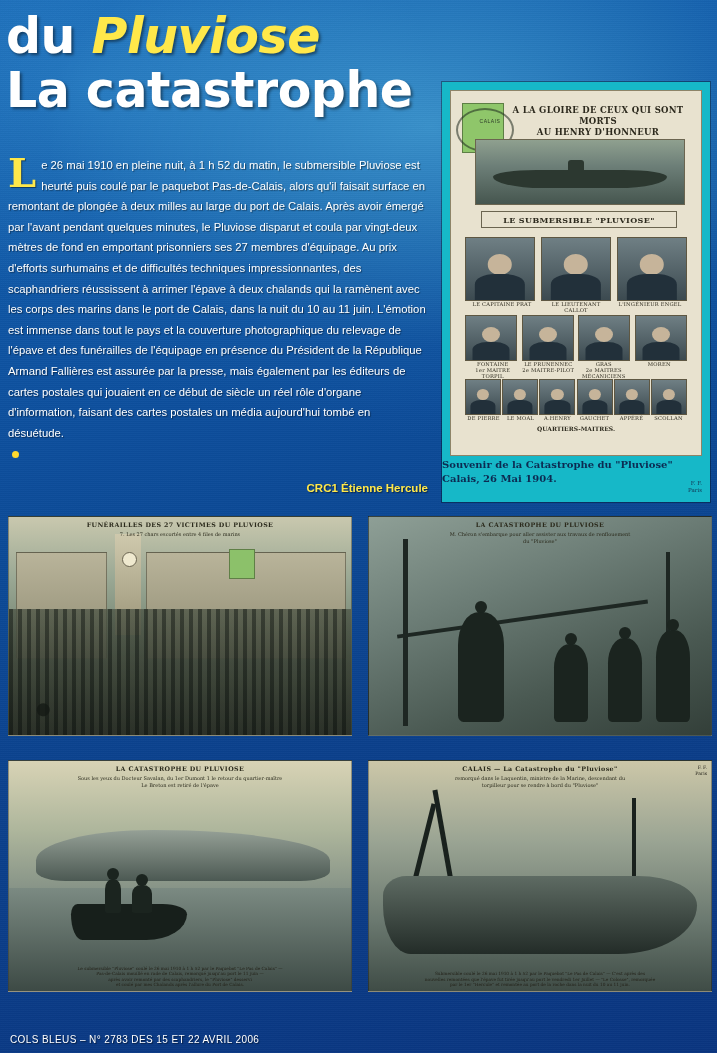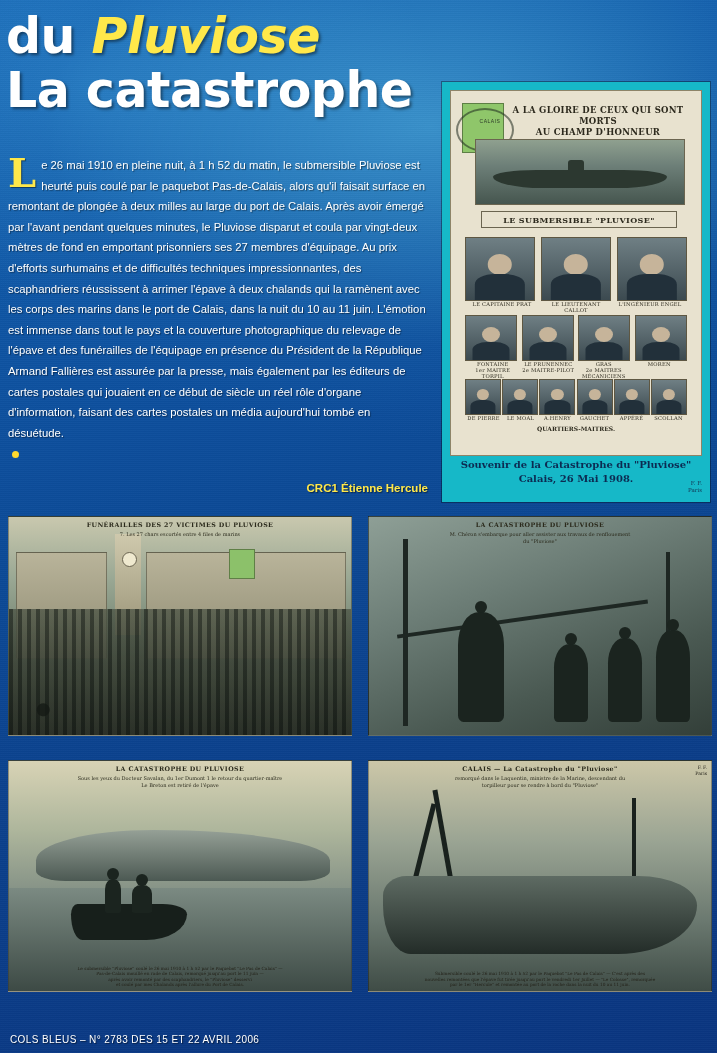--- a/index.html
+++ b/index.html
@@ -146,21 +146,21 @@
   .portrait .body{
     position:absolute;left:50%;bottom:0;width:74%;height:42%;
     transform:translateX(-50%);
     background:#22303a;border-radius:40% 40% 0 0;
   }
   .pcap{
     position:absolute;left:0;right:0;text-align:center;
     font-family:"DejaVu Serif",serif;font-size:5.2px;color:#2d2a1e;letter-spacing:.2px;
   }
   .bottom-title{
-    position:absolute;left:0;right:0;bottom:16px;text-align:center;
+    position:absolute;left:0;right:0;bottom:16px;text-align:left;
     color:#0c2b52;font-family:"DejaVu Serif",serif;font-weight:bold;
     font-size:10px;line-height:14px;
   }
   .corner-note{
     position:absolute;right:8px;bottom:8px;text-align:right;
     font-family:"DejaVu Serif",serif;font-size:5.5px;color:#13324f;line-height:7px;
   }
 
   
   .photo{
@@ -290,21 +290,21 @@
 <div class="card" id="card-main">
   <div class="sheet">
 
     <div class="stamp">
       <div class="pm"></div>
       <div class="pmtxt">CALAIS</div>
     </div>
 
     <div class="card-head">
       <div>A LA GLOIRE DE CEUX QUI SONT MORTS</div>
-      <div>AU CHAMP D'HONNEUR</div>
+      <div>AU HENRY D'HONNEUR</div>
     </div>
 
     <div class="sub-photo">
       <div class="sub-hull"></div>
       <div class="sub-tower"></div>
     </div>
 
     <div class="caption-band">LE SUBMERSIBLE "PLUVIOSE"</div>
 
     <div class="portrait-row" style="top:146px;">
@@ -413,21 +413,21 @@
         </div>
       <div style="width:38px;position:relative;height:8px;">
           <div class="pcap">SCOLLAN</div>
         </div>
     </div>
     <div style="position:absolute;left:0;right:0;top:334px;text-align:center;font-family:'DejaVu Serif',serif;font-size:6px;font-weight:bold;color:#2d2a1e;">QUARTIERS-MAITRES.</div>
   </div>
 
   <div class="bottom-title">
     <div>Souvenir de la Catastrophe du "Pluviose"</div>
-    <div>Calais, 26 Mai 1908.</div>
+    <div>Calais, 26 Mai 1904.</div>
   </div>
   <div class="corner-note">
     <div>F. F.</div>
     <div>Paris</div>
   </div>
 </div>
 
 <div class="photo" id="photo-funeral">
   <div class="bldg" style="left:2%;width:26%;"></div>
   <div class="tower">

